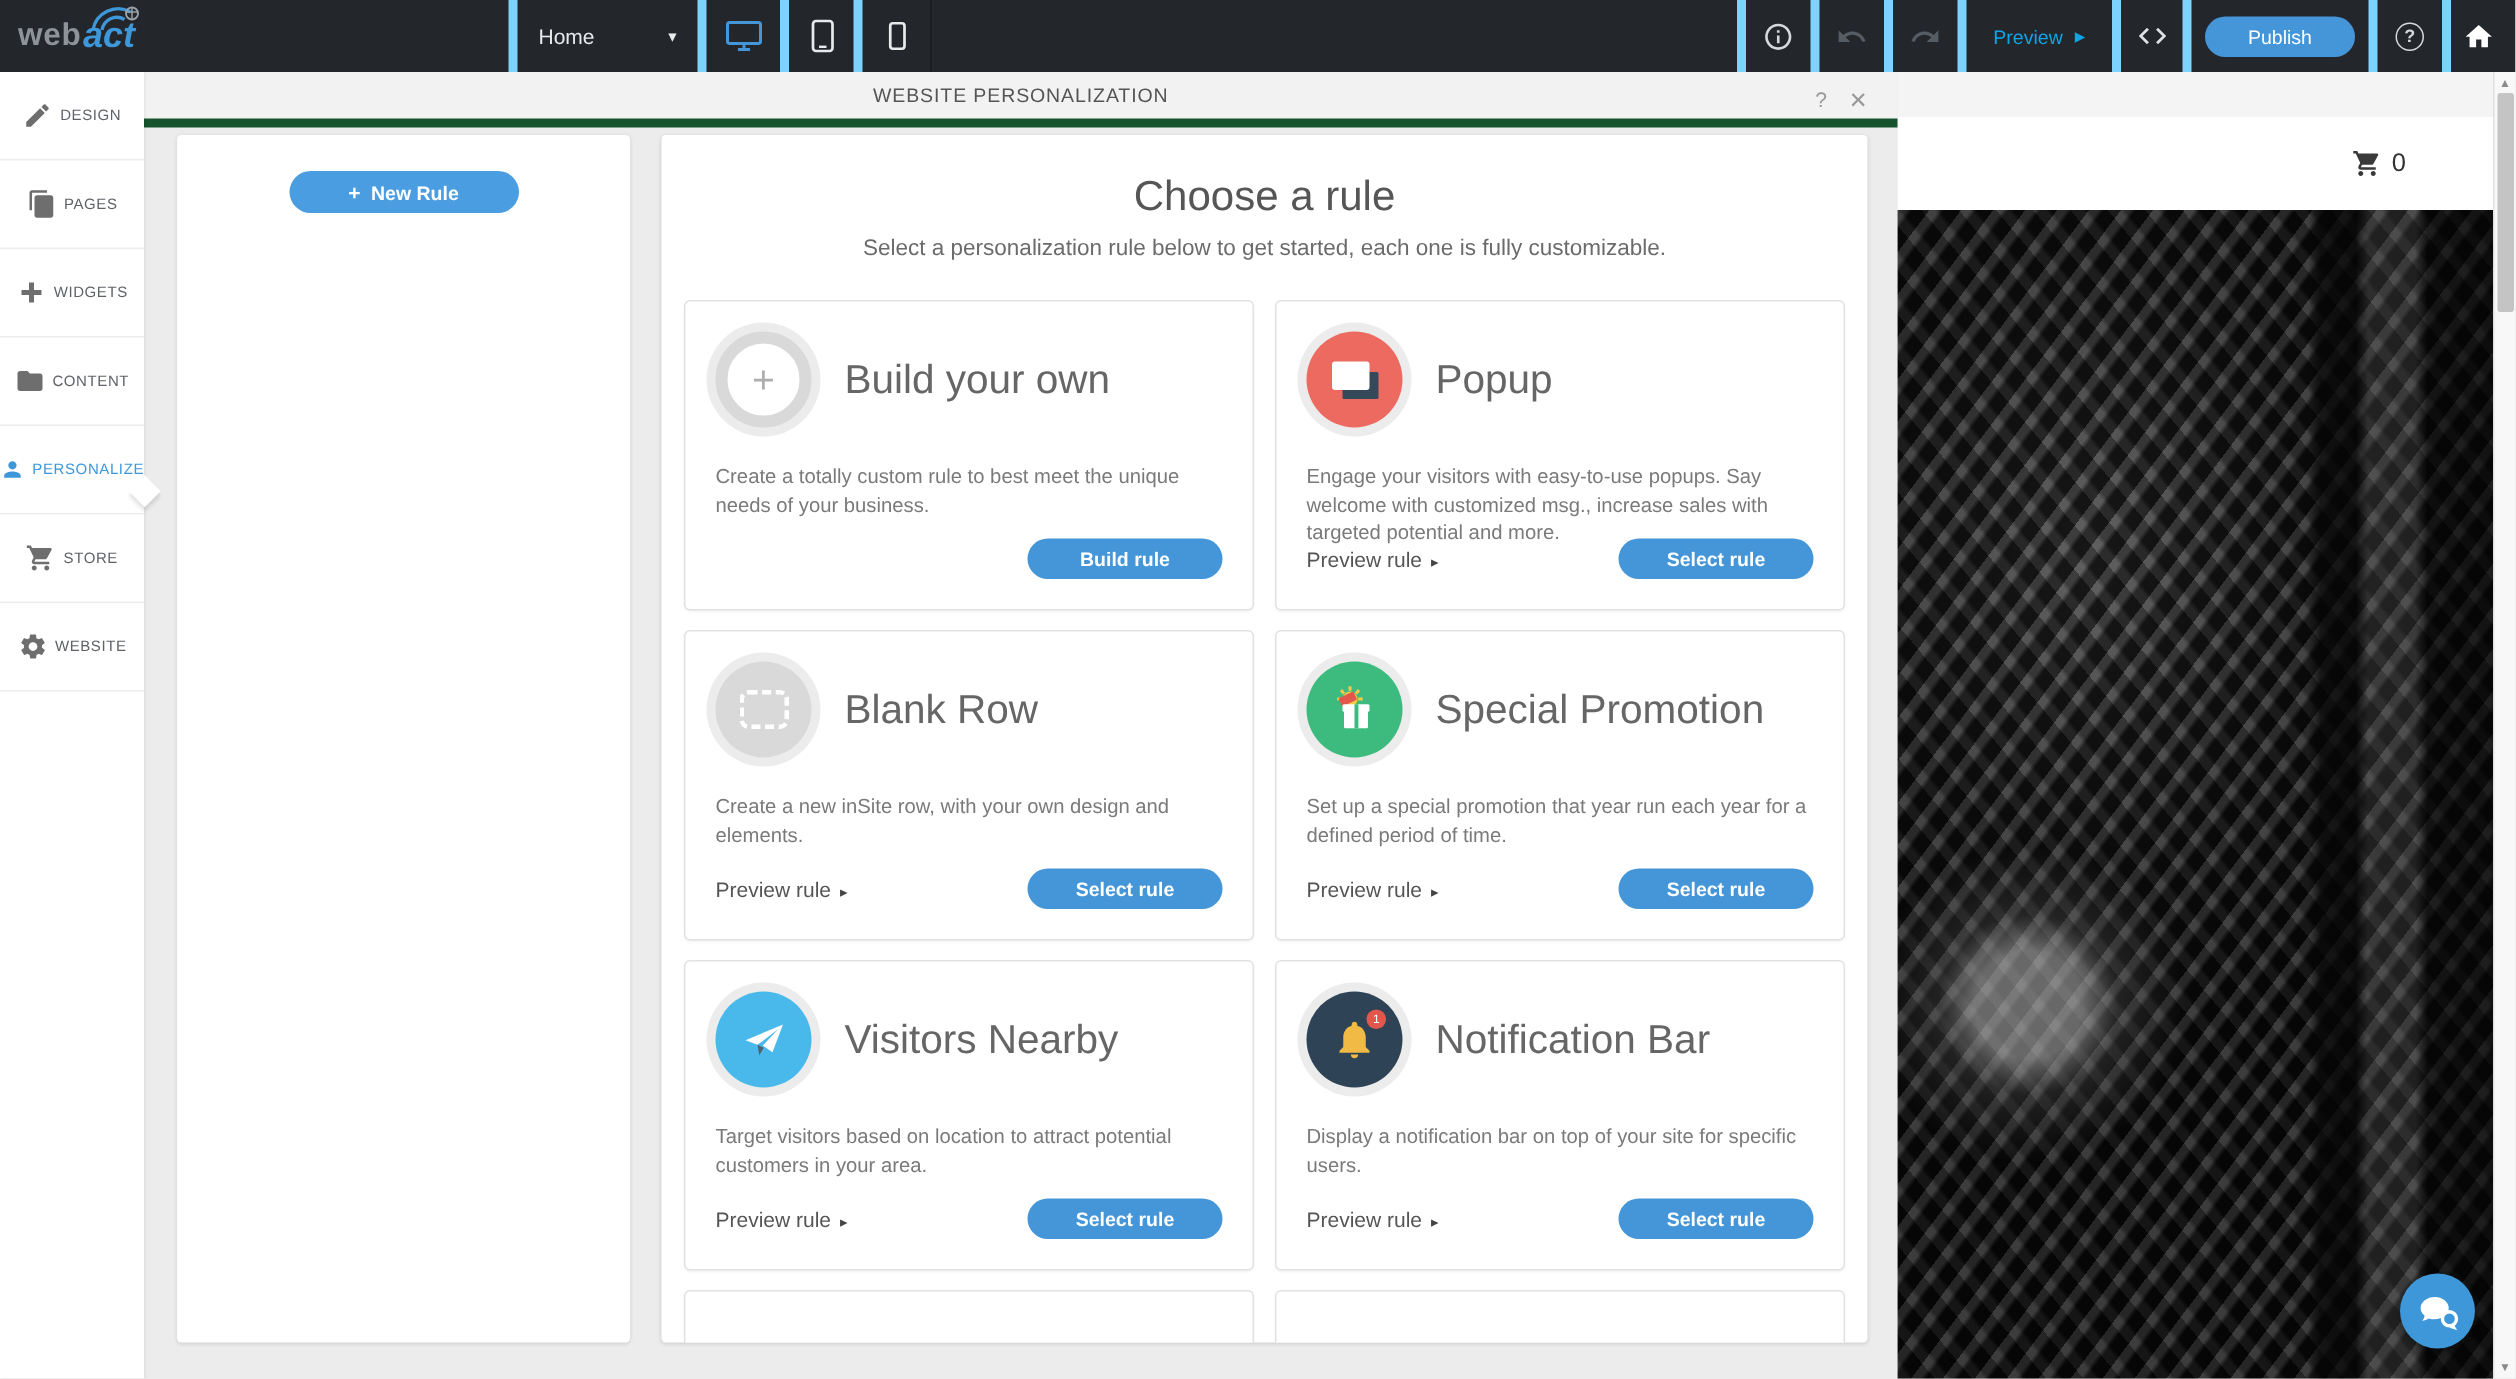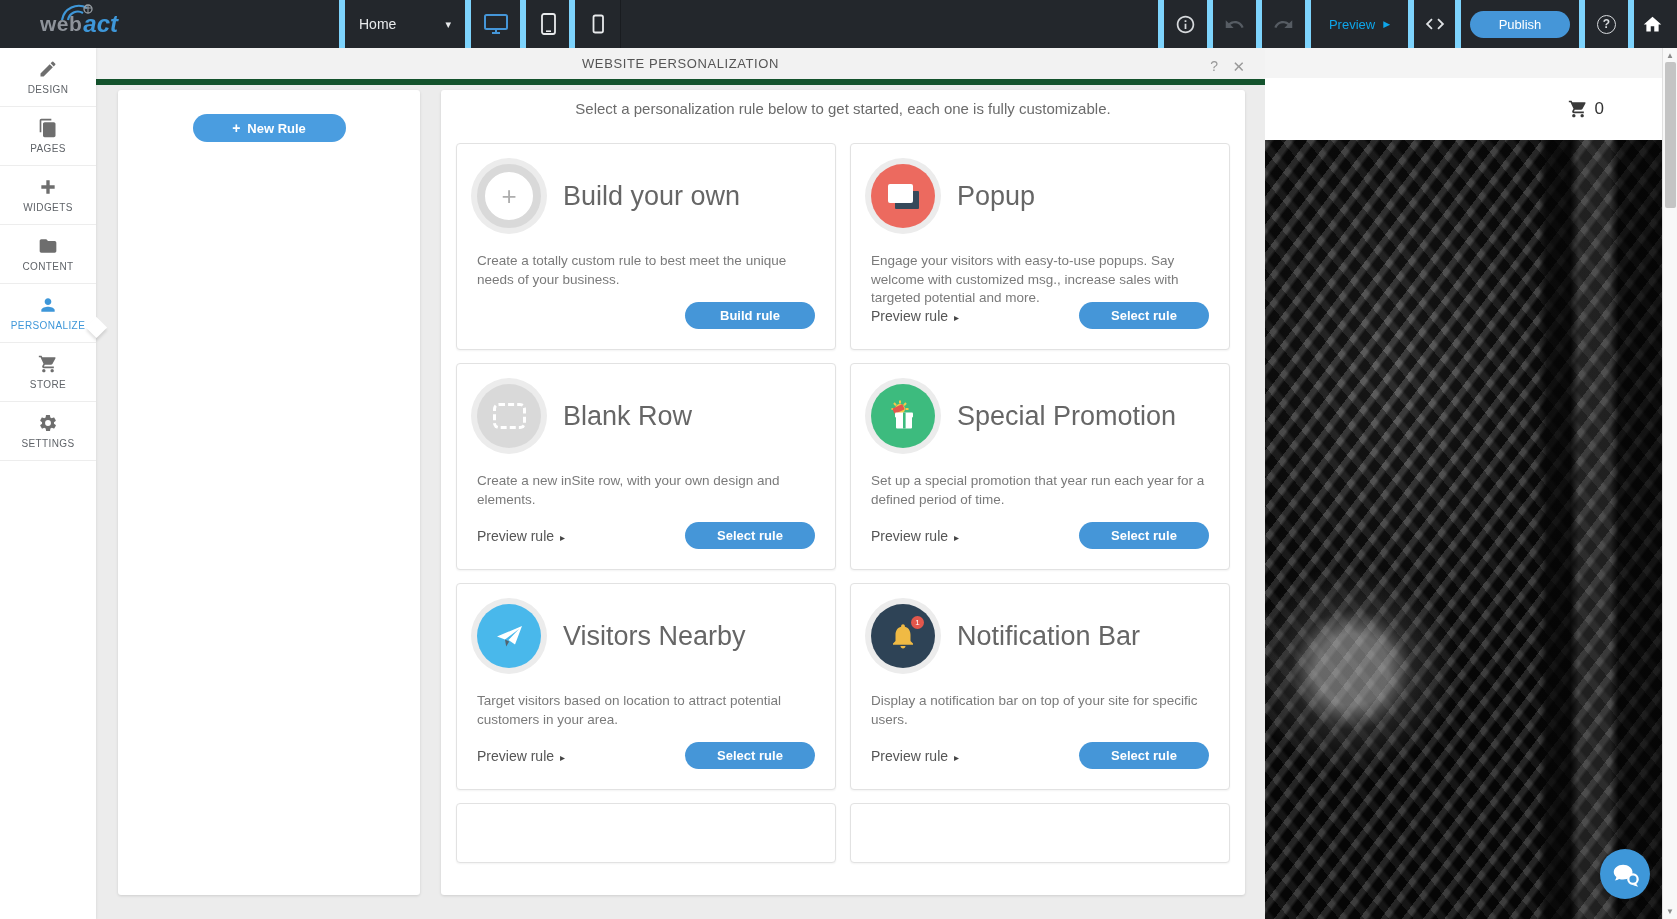--- a/index.html
+++ b/index.html
@@ -2,21 +2,21 @@
 <html><head>
 <meta charset="utf-8">
 <style>
   * { margin:0; padding:0; box-sizing:border-box; }
   html,body { width:1677px; height:919px; overflow:hidden; }
   body { font-family:"Liberation Sans","DejaVu Sans",sans-serif; background:#ececec; position:relative; }
 
   
   .topbar { position:absolute; left:0; top:0; width:1677px; height:48px; background:#23272c; display:flex; align-items:stretch; z-index:50; }
   .tb-sec { display:flex; align-items:center; justify-content:center; border-left:6px solid #7dd3fc; height:100%; }
-  .tb-logo { width:339px; border-left:none; justify-content:flex-start; padding-left:40px; position:relative; }
+  .tb-logo { width:339px; border-left:none; justify-content:flex-start; padding-left:12px; position:relative; }
   .logo-web { color:#8e939a; font-weight:700; font-size:21px; letter-spacing:.5px; }
   .logo-act { color:#3e97d9; font-weight:700; font-style:italic; font-size:24px; margin-left:1px; }
   .logo-arcs { position:absolute; left:60px; top:4px; }
   .tb-home { width:126px; justify-content:space-between; padding:0 14px; cursor:pointer; }
   .tb-home .lbl { color:#e8eaec; font-size:14px; }
   .tb-home .chev { color:#e8eaec; font-size:11px; }
   .tb-dev { width:55px; cursor:pointer; }
   .tb-dev.tablet { width:49px; } .tb-dev.phone { width:51px; }
   .tb-spacer { flex:1; border-left:1px solid #191c20; }
   .tb-ico { width:49px; cursor:pointer; color:#d6d9dc; }
@@ -24,21 +24,21 @@
   .tb-preview { width:103px; cursor:pointer; color:#0ea5e9; font-size:13px; gap:8px; }
   .tb-preview .tri { font-size:9px; }
   .tb-code { width:47px; cursor:pointer; color:#dfe2e5; }
   .tb-publish { width:124px; }
   .btn-publish { width:100px; height:27px; border:none; border-radius:14px; background:#4596d8; color:#fff; font-size:13px; font-family:inherit; cursor:pointer; }
   .tb-last { padding-right:6px; }
   .circ-q { width:19px; height:19px; border:1.6px solid #d6d9dc; border-radius:50%; color:#d6d9dc; font-size:12px; display:flex; align-items:center; justify-content:center; font-weight:700; }
 
   
   .sidebar { position:absolute; left:0; top:48px; width:96px; height:871px; background:#fff; z-index:40; box-shadow:1px 0 2px rgba(0,0,0,.06); }
-  .sb-item { height:59px; display:flex; flex-direction:column; align-items:center; justify-content:center; gap:5px; border-bottom:1px solid #ededed; color:#6e6e6e; cursor:pointer; }
+  .sb-item { height:59px; display:flex; flex-direction:row; align-items:center; justify-content:center; gap:5px; border-bottom:1px solid #ededed; color:#6e6e6e; cursor:pointer; }
   .sb-item .sb-label { font-size:10px; letter-spacing:.4px; color:#5f6368; }
   .sb-item.active { color:#3e97d9; }
   .sb-item.active .sb-label { color:#3e97d9; }
   .sb-notch { position:absolute; left:89px; top:320px; width:15px; height:15px; background:#fff; transform:rotate(45deg); box-shadow:2px 2px 3px rgba(0,0,0,.12); z-index:41; }
 
   
   .overlay { position:absolute; left:96px; top:48px; width:1169px; height:871px; background:#ececec; z-index:30; }
   .ov-header { height:37px; background:#f2f2f2; position:relative; display:flex; align-items:center; justify-content:center; border-bottom:6px solid #14532d; }
   .ov-title { font-size:13px; letter-spacing:.6px; color:#555; }
   .ov-help { position:absolute; right:47px; top:10px; color:#999; font-size:14px; cursor:pointer; }
@@ -208,37 +208,38 @@
   <div class="sb-item">
     <svg width="20" height="20" viewBox="0 0 24 24" fill="currentColor">
       <path d="M7 18c-1.1 0-1.99.9-1.99 2S5.9 22 7 22s2-.9 2-2-.9-2-2-2zM1 2v2h2l3.6 7.59-1.35 2.45c-.16.28-.25.61-.25.96 0 1.1.9 2 2 2h12v-2H7.42c-.14 0-.25-.11-.25-.25l.03-.12.9-1.63h7.45c.75 0 1.41-.41 1.75-1.03l3.58-6.49A1 1 0 0 0 20 4H5.21l-.94-2H1zm16 16c-1.1 0-1.99.9-1.99 2s.89 2 1.99 2 2-.9 2-2-.9-2-2-2z"></path>
     </svg>
     <span class="sb-label">STORE</span>
   </div>
   <div class="sb-item">
     <svg width="20" height="20" viewBox="0 0 24 24" fill="currentColor">
       <path d="M19.14 12.94c.04-.3.06-.61.06-.94s-.02-.64-.07-.94l2.03-1.58a.5.5 0 0 0 .12-.64l-1.92-3.32a.5.5 0 0 0-.61-.22l-2.39.96a7.3 7.3 0 0 0-1.62-.94l-.36-2.54a.5.5 0 0 0-.5-.42h-3.84a.5.5 0 0 0-.5.42l-.36 2.54c-.59.24-1.13.56-1.62.94l-2.39-.96a.5.5 0 0 0-.61.22L2.74 8.84a.5.5 0 0 0 .12.64l2.03 1.58c-.05.3-.07.63-.07.94s.02.64.07.94l-2.03 1.58a.5.5 0 0 0-.12.64l1.92 3.32c.14.24.42.34.61.22l2.39-.96c.5.38 1.03.7 1.62.94l.36 2.54c.05.24.25.42.5.42h3.84c.25 0 .46-.18.5-.42l.36-2.54c.59-.24 1.13-.56 1.62-.94l2.39.96c.23.09.47 0 .61-.22l1.92-3.32a.5.5 0 0 0-.12-.64l-2.03-1.58zM12 15.5A3.5 3.5 0 1 1 12 8.5a3.5 3.5 0 0 1 0 7z"></path>
     </svg>
-    <span class="sb-label">SETTINGS</span>
+    <span class="sb-label">WEBSITE</span>
   </div>
 </div>
 <div class="sb-notch"></div>
 
 <div class="overlay">
   <div class="ov-header">
     <span class="ov-title">WEBSITE PERSONALIZATION</span>
     <span class="ov-help">?</span>
     <span class="ov-close">✕</span>
   </div>
 
   <div class="left-panel">
     <button class="btn-new-rule"><span class="plus">+</span><span>New Rule</span></button>
   </div>
 
   <div class="main-panel">
+    <h1 class="choose-title">Choose a rule</h1>
     <p class="choose-sub">Select a personalization rule below to get started, each one is fully customizable.</p>
 
     <div class="cards">
 
       <div class="card no-preview">
         <div class="card-head">
           <div class="disc build">
               <span class="plus">+</span>
             </div>
           <div class="card-title">Build your own</div>

